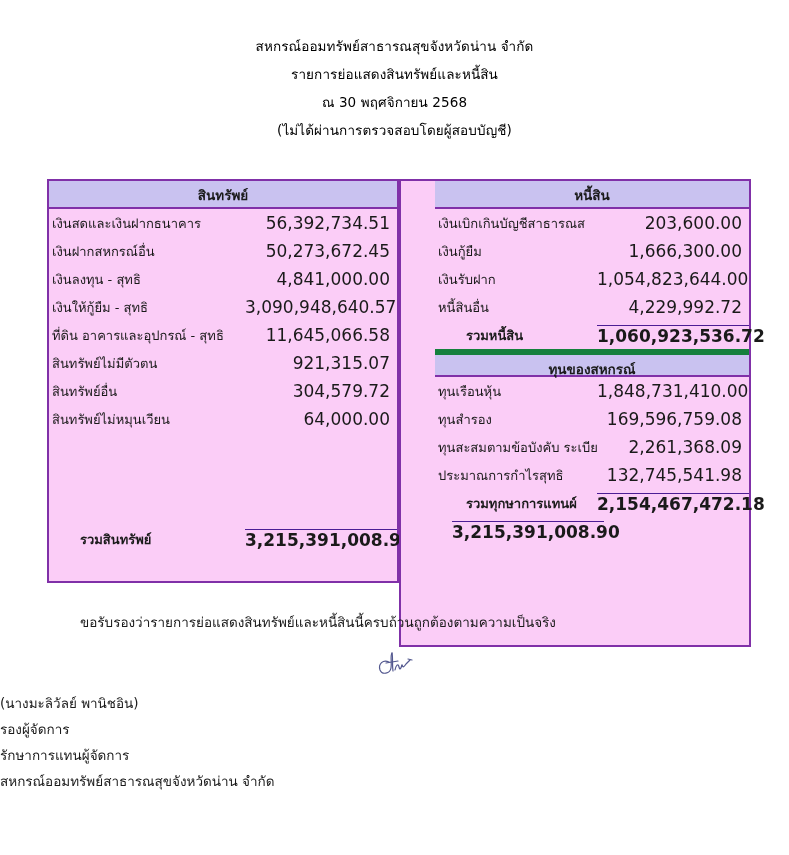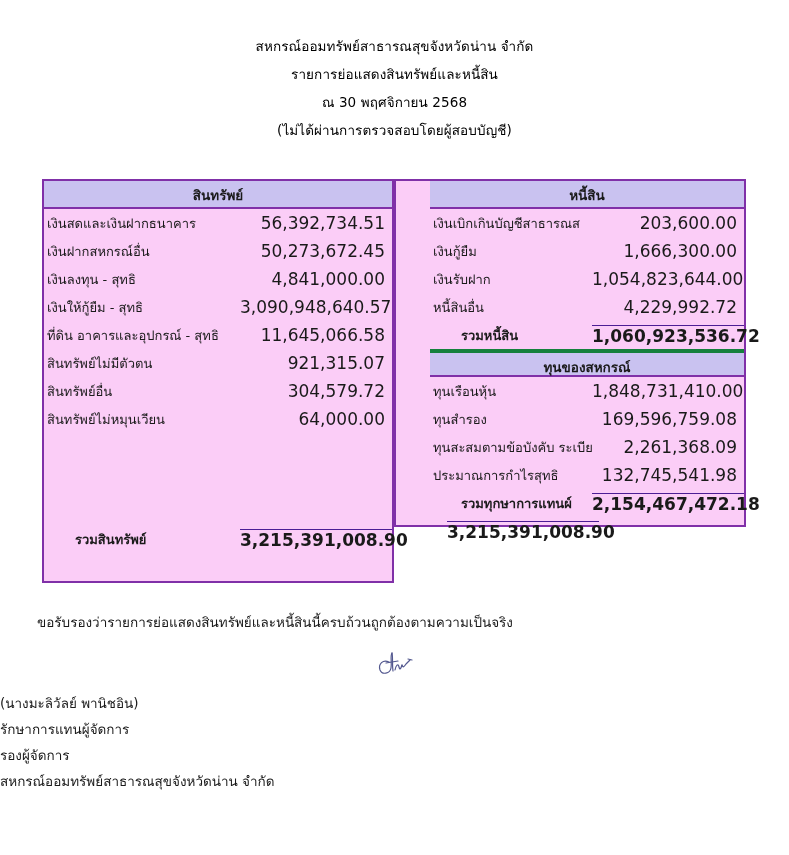--- a/index.html
+++ b/index.html
@@ -29,46 +29,46 @@
     color: #000;
   }
 
   
   .sheets {
     position: absolute;
     top: 179px;
     left: 42px;
     width: 709px;
     display: flex;
-    justify-content: flex-start;
+    justify-content: flex-end;
   }
   .sheet {
     width: 352px;
     border: 2px solid #8030a8;
     background: #fbcdf7;
     box-sizing: border-box;
     display: flex;
     flex-direction: column;
   }
   .sheet.left  { height: 404px; }
-  .sheet.right { height: 348px; padding-left: 34px; }
+  .sheet.right { height: 468px; padding-left: 34px; }
 
   .band {
     background: #c9c2f0;
     border-bottom: 2px solid #8030a8;
     text-align: center;
     font-weight: bold;
     font-size: 13.5px;
     height: 28px;
     line-height: 28px;
     box-sizing: border-box;
     flex: 0 0 auto;
   }
   .band.mid {
-    border-top: 4px solid #15803d;
+    border-top: 6px solid #15803d;
   }
 
   .rows {
     flex: 0 0 auto;
   }
 
   .row {
     display: flex;
     align-items: center;
     height: 28px;
@@ -105,21 +105,21 @@
   .valcol { width: 145px; }
 
   
   .footer {
     position: absolute;
     top: 612px;
     left: 0;
     width: 789px;
   }
   .certify {
-    padding-left: 37px;
+    padding-left: 80px;
     font-size: 13.5px;
     line-height: 20px;
   }
   .sign-area {
     margin-top: 14px;
     text-align: center;
     position: relative;
     height: 44px;
   }
   .signature {
@@ -267,17 +267,17 @@
         <path d="M21 17 L33 15"></path>
         <path d="M30 24 C31 19, 33 17, 34 21 C35 25, 36 22, 37 19"></path>
         <path d="M37 19 C38 22, 39 21, 41 18 L45 14"></path>
         <path d="M43 13 L47 14"></path>
       </g>
     </svg>
   </div>
 
   <div class="sign-lines">
     <div class="line">(นางมะลิวัลย์   พานิชอิน)</div>
+    <div class="line">รองผู้จัดการ</div>
     <div class="line">รักษาการแทนผู้จัดการ</div>
-    <div class="line">รองผู้จัดการ</div>
     <div class="line">สหกรณ์ออมทรัพย์สาธารณสุขจังหวัดน่าน  จำกัด</div>
   </div>
 </div>
 
 </body></html>

